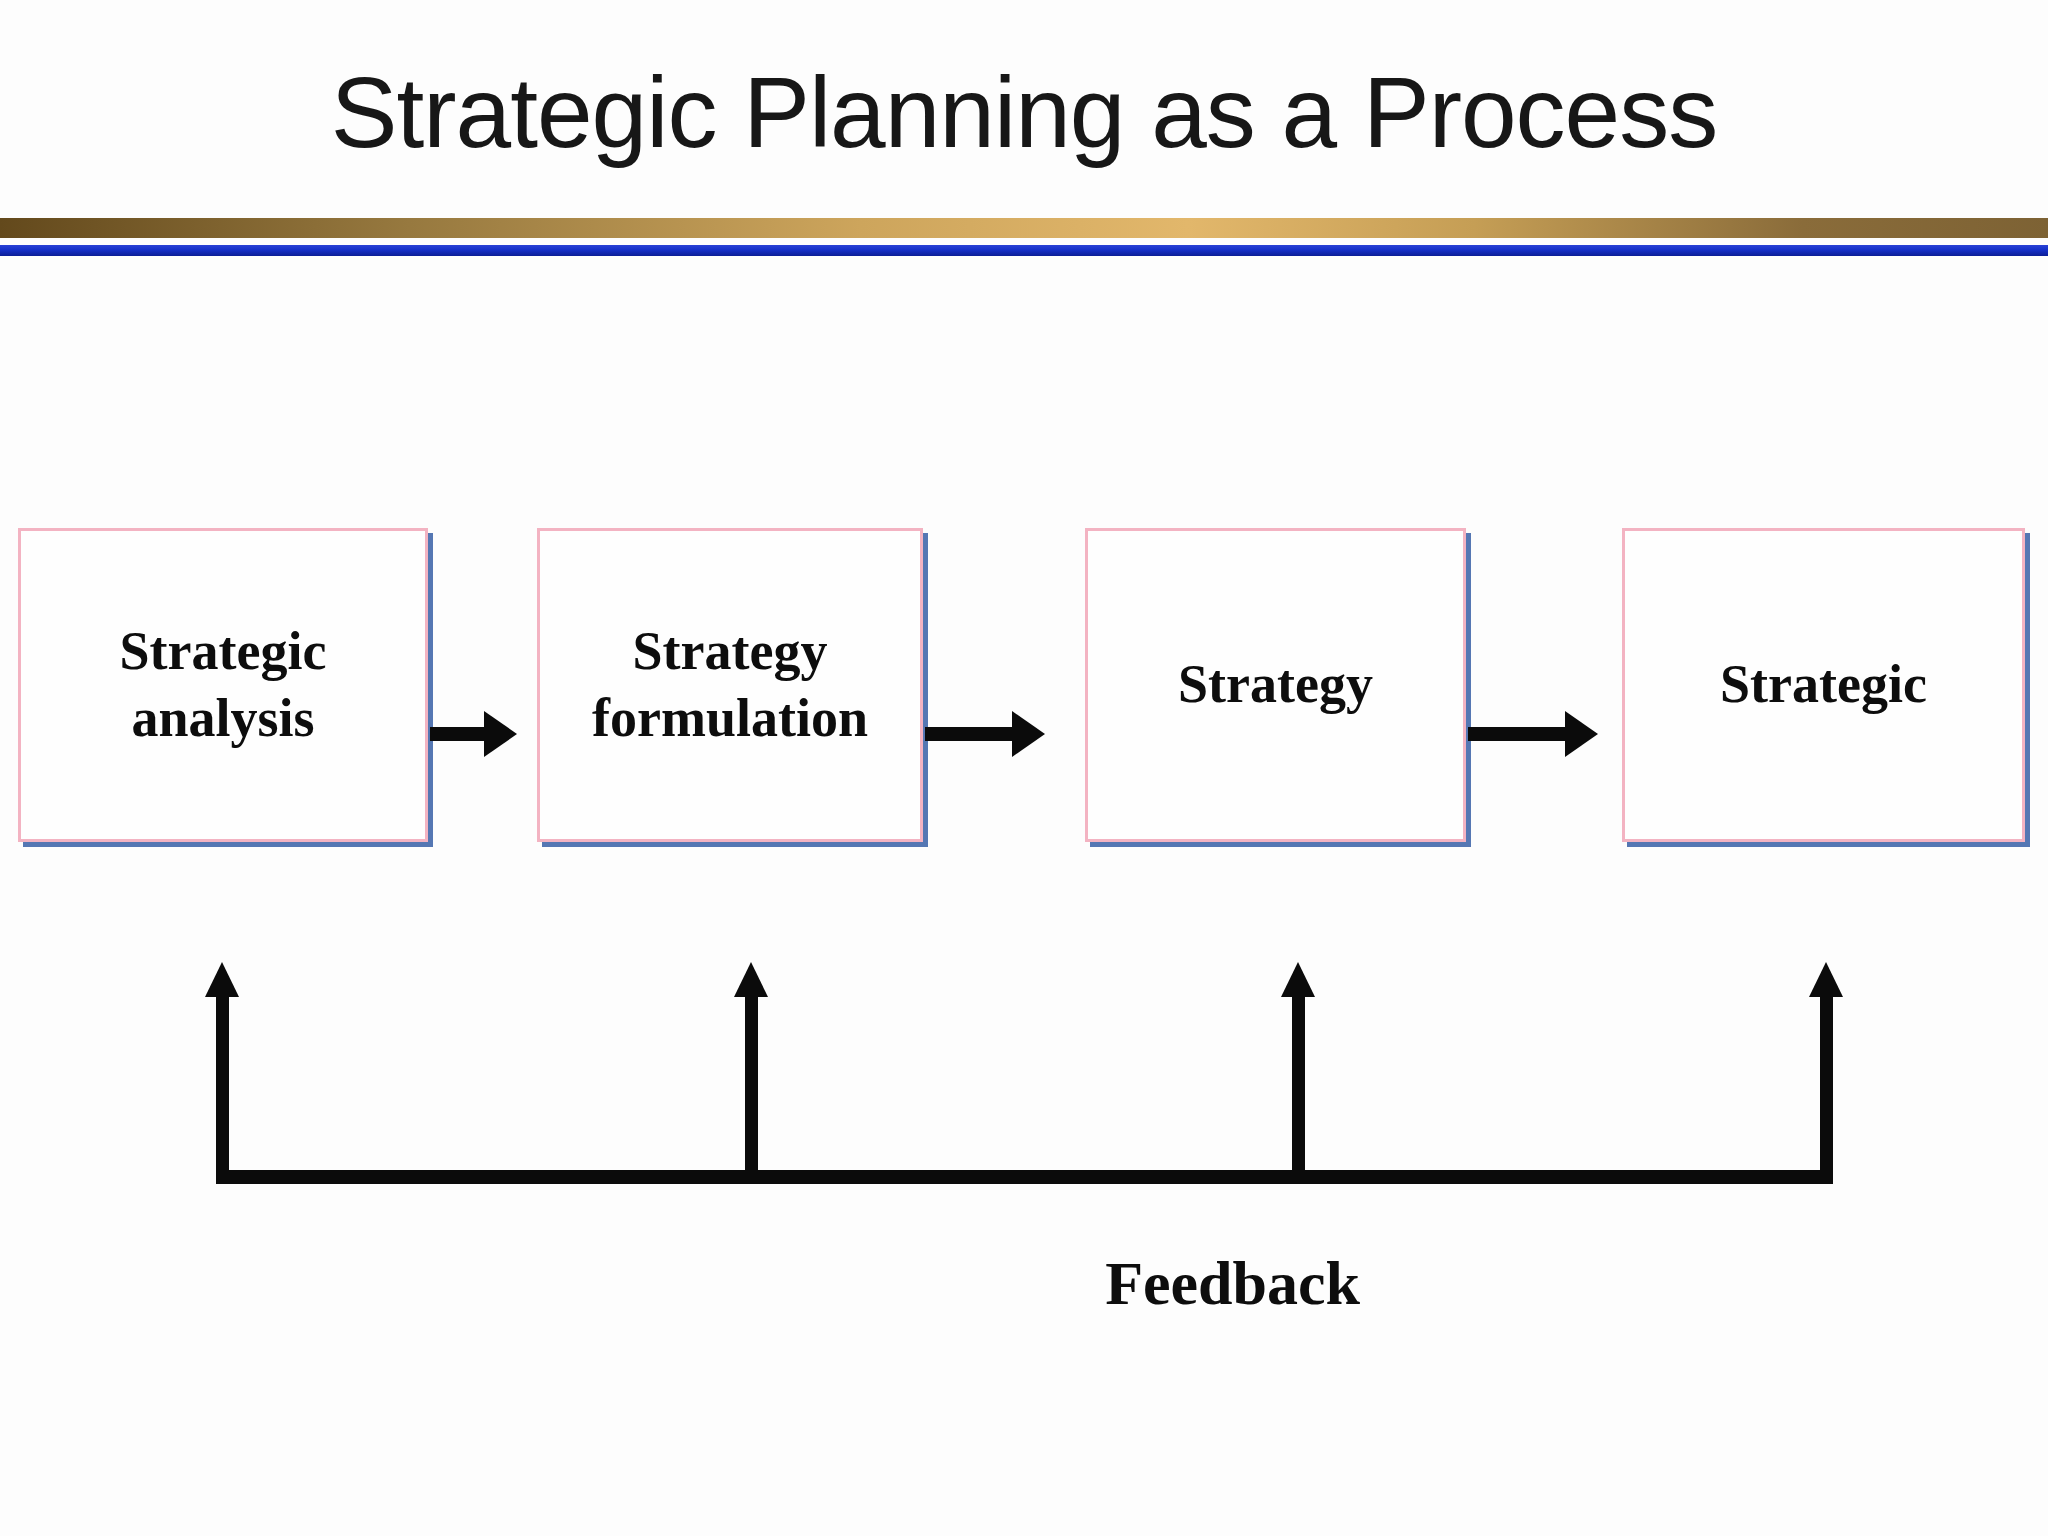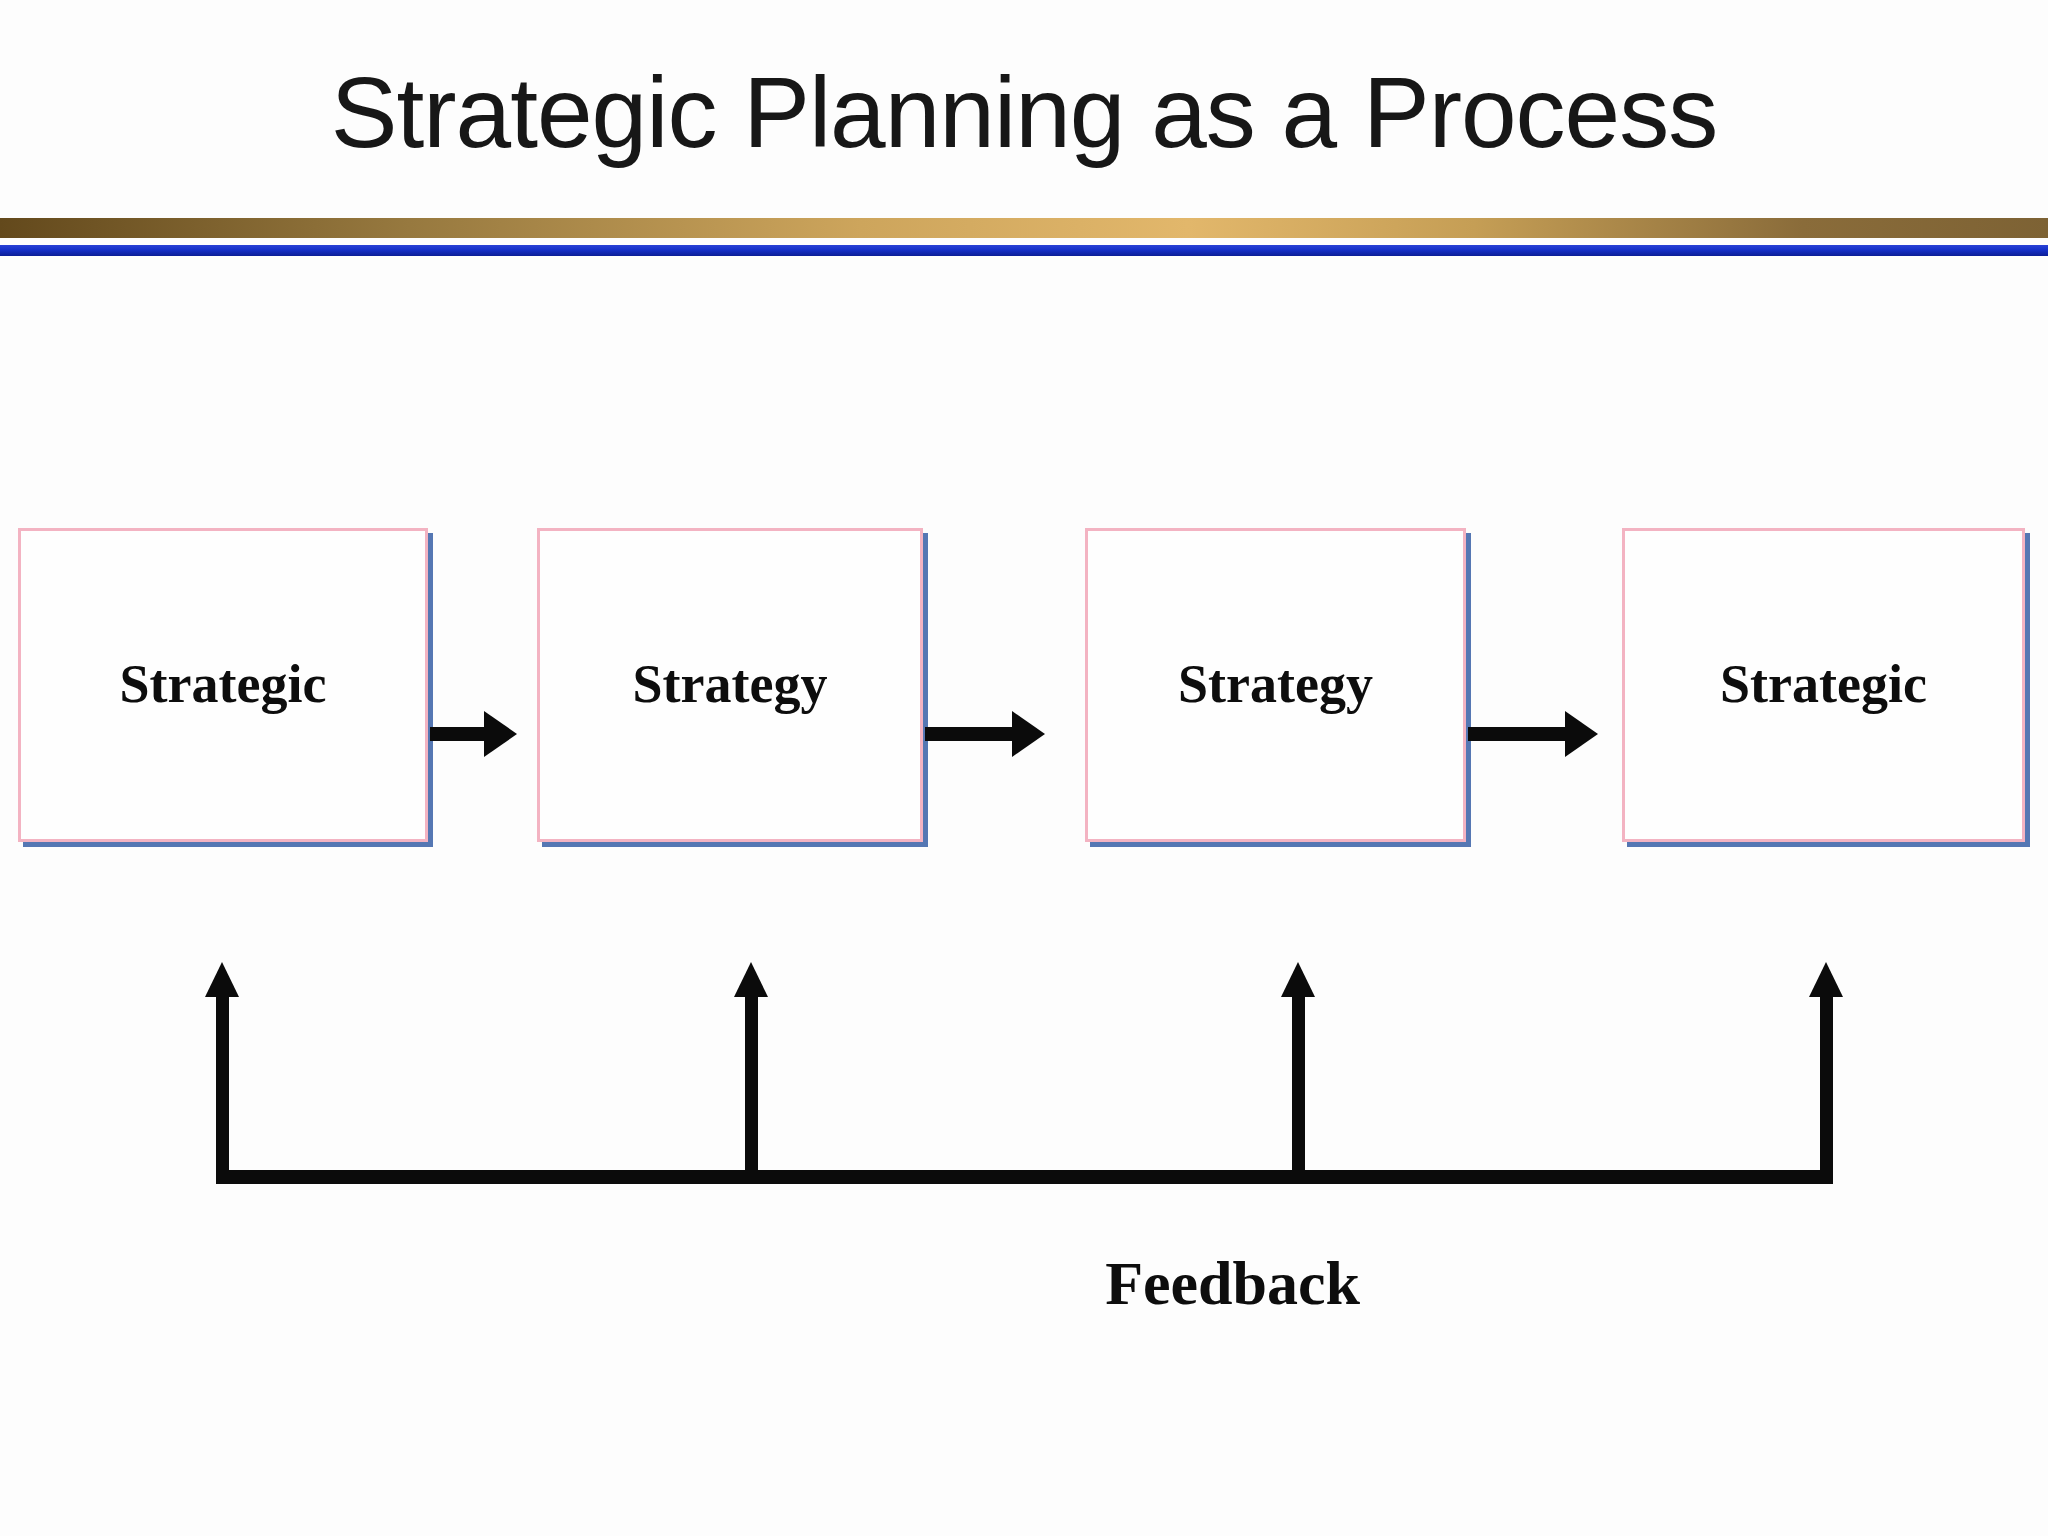--- a/index.html
+++ b/index.html
@@ -108,26 +108,28 @@
 <div class="slide">
 
   <h1 class="title">Strategic Planning as a Process</h1>
 
   <div class="divider-gold"></div>
   <div class="divider-blue"></div>
 
   <div class="box b1">
     <div class="box-label">
       <span class="l">Strategic</span>
+      <span class="l">analysis</span>
     </div>
   </div>
 
   <div class="box b2">
     <div class="box-label">
       <span class="l">Strategy</span>
+      <span class="l">formulation</span>
     </div>
   </div>
 
   <div class="box b3">
     <div class="box-label">
       <span class="l">Strategy</span>
     </div>
   </div>
 
   <div class="box b4">

